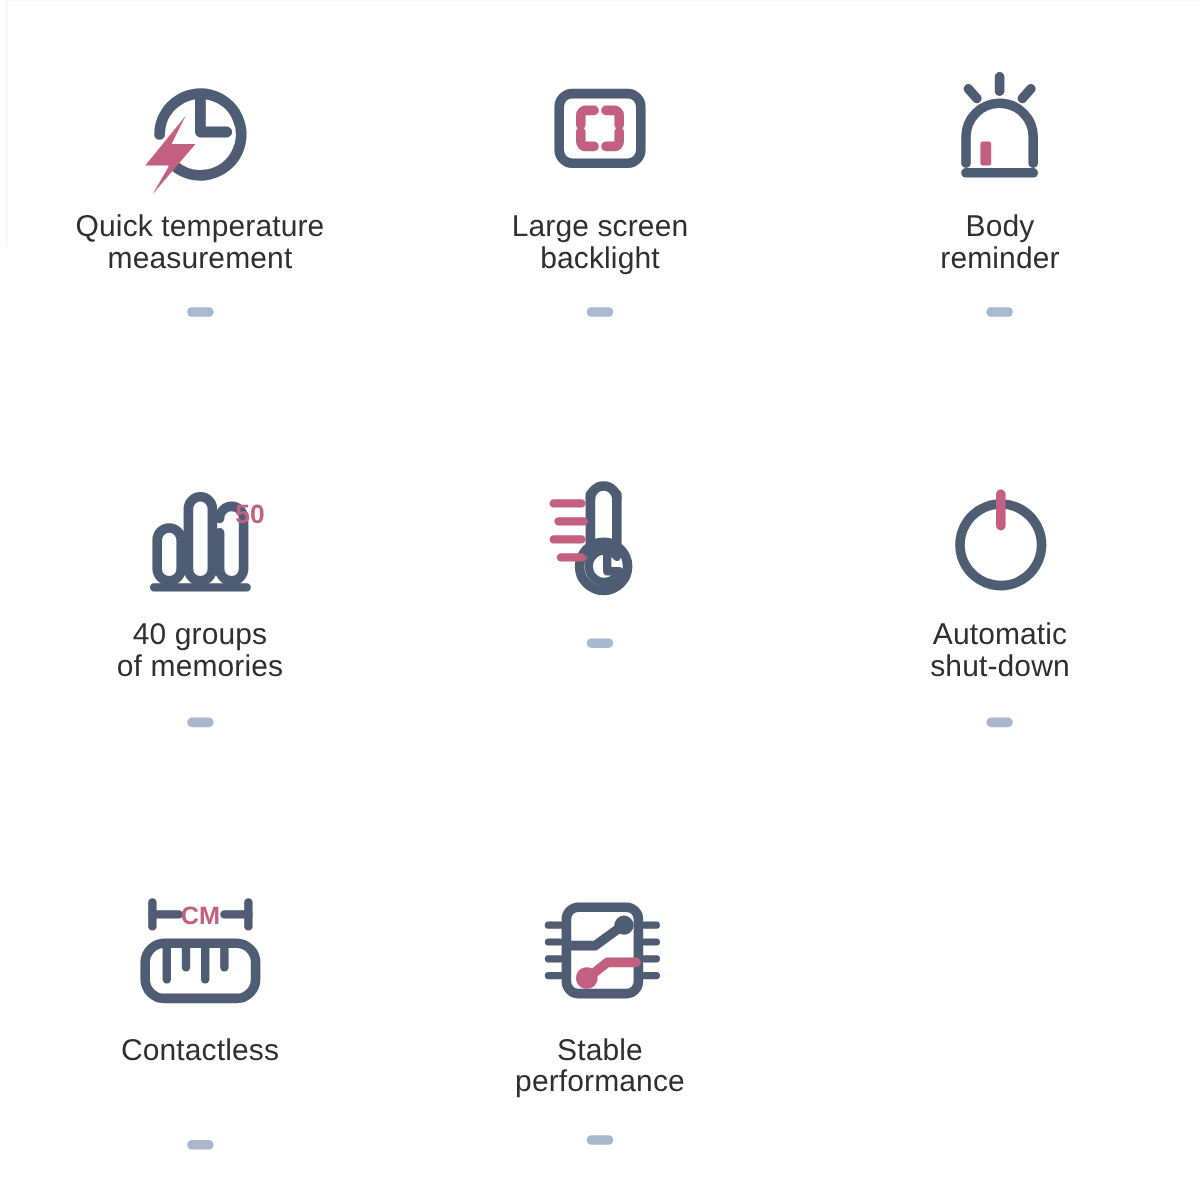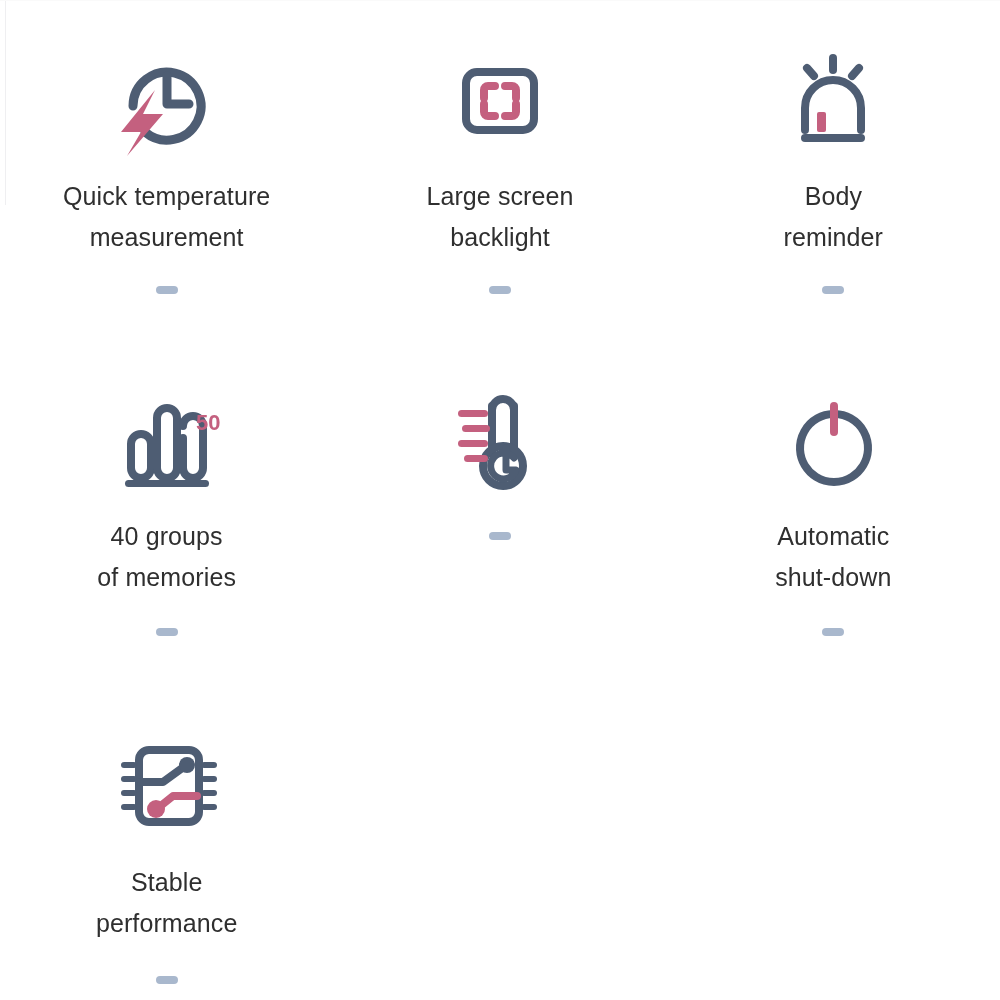--- a/index.html
+++ b/index.html
@@ -61,29 +61,29 @@
   }
   
   .row-1 { padding-top: 52px; }
   .row-2 { padding-top: 42px; }
   .row-3 { padding-top: 38px; }
 
   .icon-wrap {
     width: 120px;
     height: 110px;
     display: flex;
-    align-items: flex-start;
+    align-items: flex-end;
     justify-content: center;
   }
   .icon-wrap svg { display: block; }
 
   .feature-label {
     margin-top: 14px;
     font-size: 25px;
-    line-height: 41px;
+    line-height: 26px;
     font-weight: 400;
     color: #2f2f2f;
     text-align: center;
     letter-spacing: 0.1px;
     white-space: pre-line;
   }
 
   .pill {
     width: 22px;
     height: 8px;
@@ -188,20 +188,38 @@
         <svg width="112" height="104" viewBox="0 0 112 104" fill="none">
           <path d="M56 22 A34 34 0 1 0 58 22" stroke="#4e5d73" stroke-width="8" stroke-linecap="round" fill="none"></path>
           <path d="M57 14 L57 40" stroke="#c4607f" stroke-width="8" stroke-linecap="round"></path>
         </svg>
       </div>
       <div class="feature-label">Automatic
 shut-down</div>
       <div class="pill pill-r2"></div>
     </div>
 
+    <div class="feature row-3">
+      <div class="icon-wrap">
+        <svg width="112" height="104" viewBox="0 0 112 104" fill="none">
+          <path d="M16 8 L16 28" stroke="#4e5d73" stroke-width="7" stroke-linecap="round"></path>
+          <path d="M96 8 L96 28" stroke="#4e5d73" stroke-width="7" stroke-linecap="round"></path>
+          <path d="M16 18 L38 18" stroke="#4e5d73" stroke-width="7" stroke-linecap="round"></path>
+          <path d="M76 18 L96 18" stroke="#4e5d73" stroke-width="7" stroke-linecap="round"></path>
+          <text x="56" y="26" text-anchor="middle" font-family="Liberation Sans, sans-serif" font-size="21" font-weight="700" fill="#c4607f">CM</text>
+          <rect x="10" y="42" width="92" height="46" rx="16" stroke="#4e5d73" stroke-width="8" fill="none"></rect>
+          <path d="M28 44 L28 72" stroke="#4e5d73" stroke-width="7" stroke-linecap="round"></path>
+          <path d="M44 44 L44 62" stroke="#4e5d73" stroke-width="7" stroke-linecap="round"></path>
+          <path d="M60 44 L60 72" stroke="#4e5d73" stroke-width="7" stroke-linecap="round"></path>
+          <path d="M76 44 L76 62" stroke="#4e5d73" stroke-width="7" stroke-linecap="round"></path>
+        </svg>
+      </div>
+      <div class="feature-label label-one-line">Contactless</div>
+      <div class="pill pill-r3" style="margin-top:62px"></div>
+    </div>
 
     <div class="feature row-3">
       <div class="icon-wrap">
         <svg width="112" height="104" viewBox="0 0 112 104" fill="none">
           <rect x="28" y="12" width="60" height="72" rx="10" stroke="#4e5d73" stroke-width="8" fill="none"></rect>
           <rect x="10" y="24" width="16" height="6" rx="3" fill="#4e5d73"></rect>
           <rect x="10" y="38" width="16" height="6" rx="3" fill="#4e5d73"></rect>
           <rect x="10" y="52" width="16" height="6" rx="3" fill="#4e5d73"></rect>
           <rect x="10" y="66" width="16" height="6" rx="3" fill="#4e5d73"></rect>
           <rect x="90" y="24" width="16" height="6" rx="3" fill="#4e5d73"></rect>

